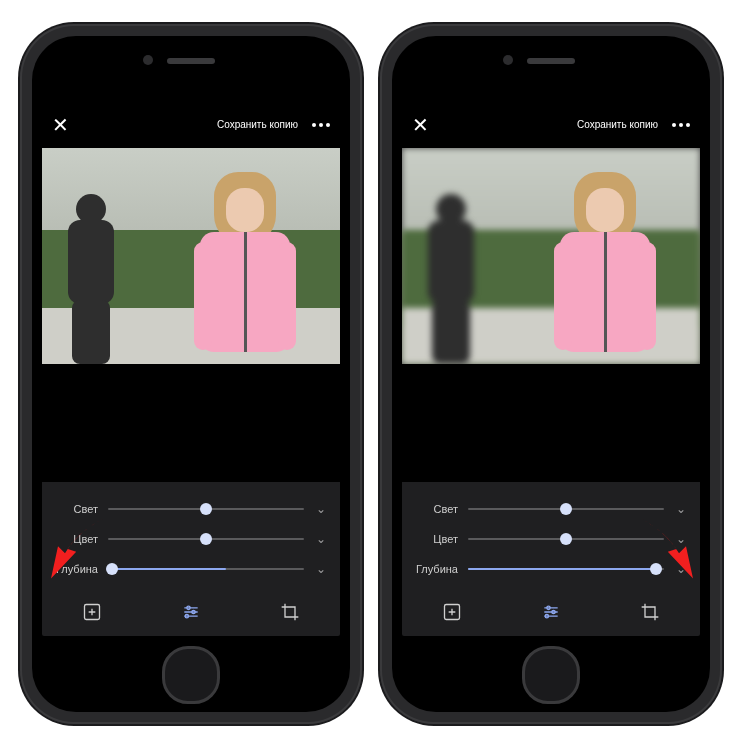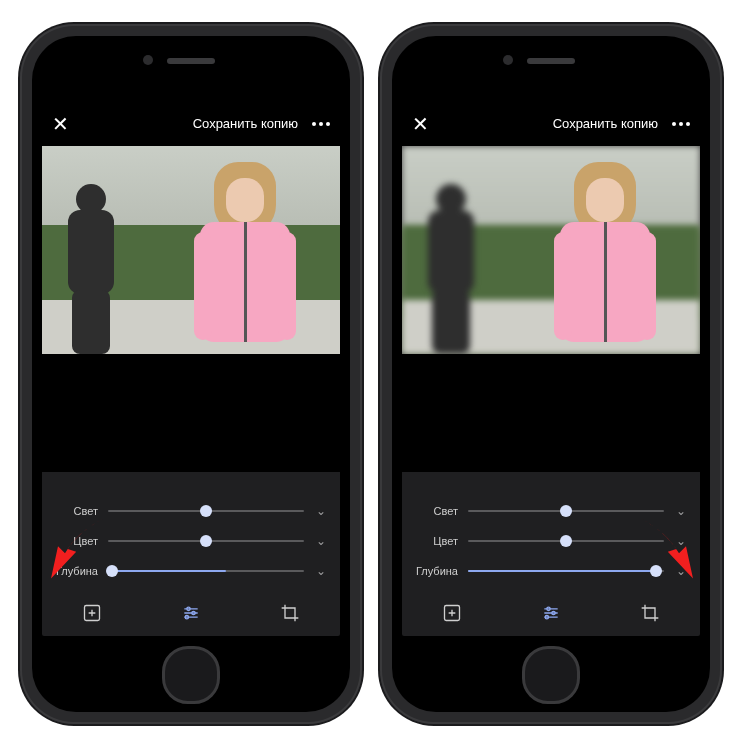--- a/index.html
+++ b/index.html
@@ -7,42 +7,42 @@
   .phone{position:absolute;width:342px;height:700px;top:24px;border-radius:54px;background:#2a2a2c;box-shadow:0 0 0 2px #1b1b1d,inset 0 0 0 2px #3a3a3c}
   .phone.left{left:20px}
   .phone.right{left:380px}
   .bezel{position:absolute;left:12px;right:12px;top:12px;bottom:12px;border-radius:44px;background:#000}
   .speaker{position:absolute;top:34px;left:50%;transform:translateX(-50%);width:48px;height:6px;border-radius:3px;background:#3a3a3c}
   .camera{position:absolute;top:31px;left:50%;margin-left:-48px;width:10px;height:10px;border-radius:5px;background:#2c2c2e}
   .homebtn{position:absolute;bottom:20px;left:50%;transform:translateX(-50%);width:52px;height:52px;border-radius:26px;border:3px solid #3a3a3c;background:#1a1a1c}
   .screen{position:absolute;left:22px;right:22px;top:78px;bottom:88px;background:#000;border-radius:2px;overflow:hidden;display:flex;flex-direction:column}
   .topbar{height:46px;display:flex;align-items:center;justify-content:space-between;padding:0 10px;color:#fff;font-size:14px}
   .close-x{font-size:20px;line-height:1}
-  .save{font-size:13px}
+  .save{font-size:10px}
   .more{display:flex;gap:3px}
   .more span{width:4px;height:4px;border-radius:2px;background:#fff}
   .topright{display:flex;align-items:center;gap:14px}
   .photo{height:218px;background:#444;position:relative;overflow:hidden}
   .sky{position:absolute;inset:0;background:linear-gradient(#c9cec6,#b8bdb4 40%,#8a9a7a 40%,#6b7d5b)}
   .hedge{position:absolute;left:0;right:0;top:38%;height:45%;background:#4e6b3e}
   .wall{position:absolute;left:0;right:0;bottom:0;height:26%;background:#cfcfc8}
   .statue{position:absolute;left:14px;bottom:0;width:70px;height:170px}
   .st-head{position:absolute;top:0;left:20px;width:30px;height:30px;border-radius:15px;background:#2e2e2e}
   .st-body{position:absolute;top:26px;left:12px;width:46px;height:84px;border-radius:12px;background:#2e2e2e}
   .st-legs{position:absolute;bottom:0;left:16px;width:38px;height:64px;background:#2e2e2e;border-radius:8px}
   .girl{position:absolute;right:36px;bottom:0;width:118px;height:192px}
   .g-hair{position:absolute;top:0;left:28px;width:62px;height:74px;border-radius:28px 28px 36px 36px;background:#c9a36a}
   .g-face{position:absolute;top:16px;left:40px;width:38px;height:44px;border-radius:18px;background:#eccab0}
   .g-vest{position:absolute;top:60px;left:14px;width:90px;height:120px;border-radius:14px;background:#f7a7c2}
   .g-zip{position:absolute;top:60px;left:58px;width:3px;height:120px;background:#555}
   .g-arm-l{position:absolute;top:70px;left:8px;width:18px;height:108px;border-radius:10px;background:#f7a7c2}
   .g-arm-r{position:absolute;top:70px;right:8px;width:18px;height:108px;border-radius:10px;background:#f7a7c2}
   .photo.blurred .sky,.photo.blurred .hedge,.photo.blurred .wall,.photo.blurred .statue{filter:blur(3px)}
   .blankgap{flex:0 0 118px}
-  .sliders{background:#1f1f21;flex:1;padding:24px 12px 4px 12px}
+  .sliders{background:#1f1f21;flex:1;padding:12px 12px 4px 12px}
   .row{display:flex;align-items:center;height:30px;gap:10px;color:#cfcfcf;font-size:11px}
   .row .lbl{width:44px;text-align:right}
   .track{flex:1;height:2px;background:#5a5a5c;position:relative;border-radius:1px}
   .track .fill{position:absolute;left:0;top:0;bottom:0;background:#8da8f0;border-radius:1px}
   .thumb{position:absolute;top:50%;width:12px;height:12px;border-radius:6px;background:#d6e0fa;transform:translate(-50%,-50%)}
   .chev{width:14px;text-align:center;color:#9a9a9c;font-size:12px}
   .bottombar{height:48px;background:#1f1f21;display:flex;align-items:center;justify-content:space-around;color:#cfcfcf}
   .bottombar .ico{width:28px;height:28px;display:flex;align-items:center;justify-content:center}
   .ico svg{width:20px;height:20px;stroke:#cfcfcf;fill:none;stroke-width:1.6}
   .ico.active svg{stroke:#8da8f0}

